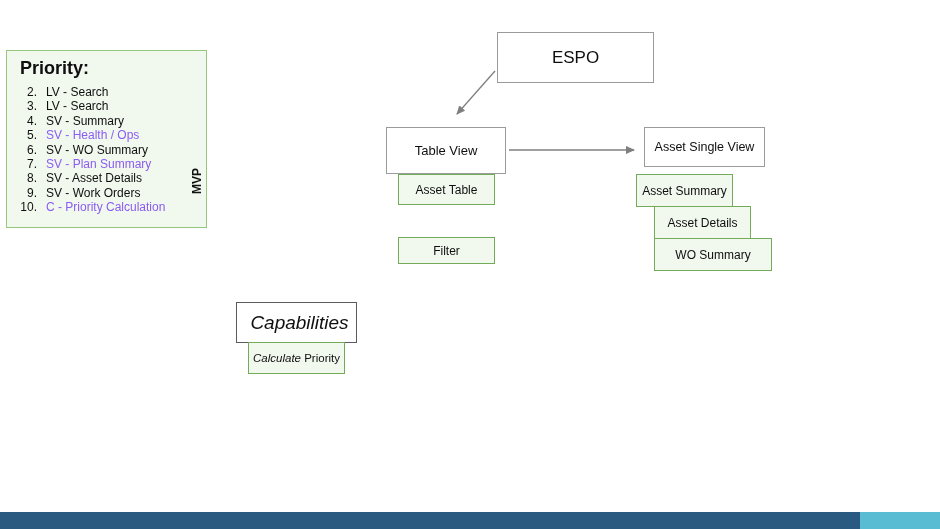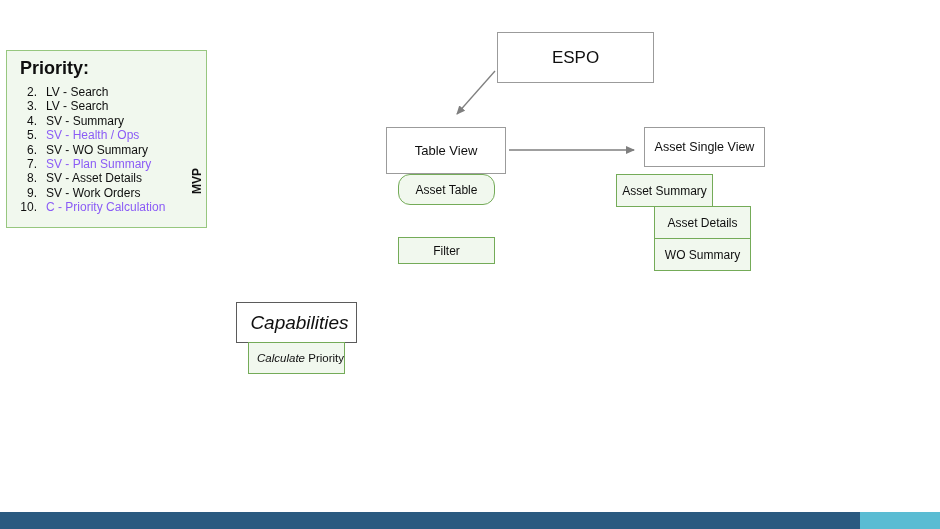--- a/index.html
+++ b/index.html
@@ -36,26 +36,26 @@
     position:absolute; box-sizing:border-box; background:#f1f8ee;
     border:1.5px solid #74ab58; display:flex; align-items:center; justify-content:center;
     font-size:12px; color:#0f0f0f; white-space:nowrap;
   }
 
   .espo   { left:497px; top:32px;  width:157px; height:51px; font-size:17px; }
   .lview  { left:386px; top:127px; width:120px; height:47px; font-size:13px; }
   .asview { left:644px; top:127px; width:121px; height:40px; font-size:12.5px; }
   .caps   { left:236px; top:302px; width:121px; height:41px; font-size:19px; font-style:italic; border-color:#5b5b5b;padding-left:6px; }
 
-  .atable { left:398px; top:174px; width:97px; height:31px;border-radius:12px; }
+  .atable { left:398px; top:174px; width:97px; height:31px; }
   .filter { left:398px; top:237px; width:97px; height:27px; }
-  .asum   { left:616px; top:174px; width:97px; height:33px; }
+  .asum   { left:636px; top:174px; width:97px; height:33px; }
   .adet   { left:654px; top:206px; width:97px; height:33px; }
-  .wosum  { left:654px; top:238px; width:97px; height:33px;align-items:center; }
-  .calcp  { left:248px; top:342px; width:97px; height:32px; font-size:11.5px;justify-content:flex-end; }
+  .wosum  { left:654px; top:238px; width:118px; height:33px;align-items:center; }
+  .calcp  { left:248px; top:342px; width:97px; height:32px; font-size:11.5px; }
   .calcp .it { font-style:italic; }
 
   
   .arrows { position:absolute; left:0; top:0; width:940px; height:529px; pointer-events:none; }
 
   
   .footer-bar    { position:absolute; left:0;   top:512px; width:860px; height:17px; }
   .footer-accent { position:absolute; left:860px; top:512px; width:80px; height:17px; }
 </style>
 </head>

